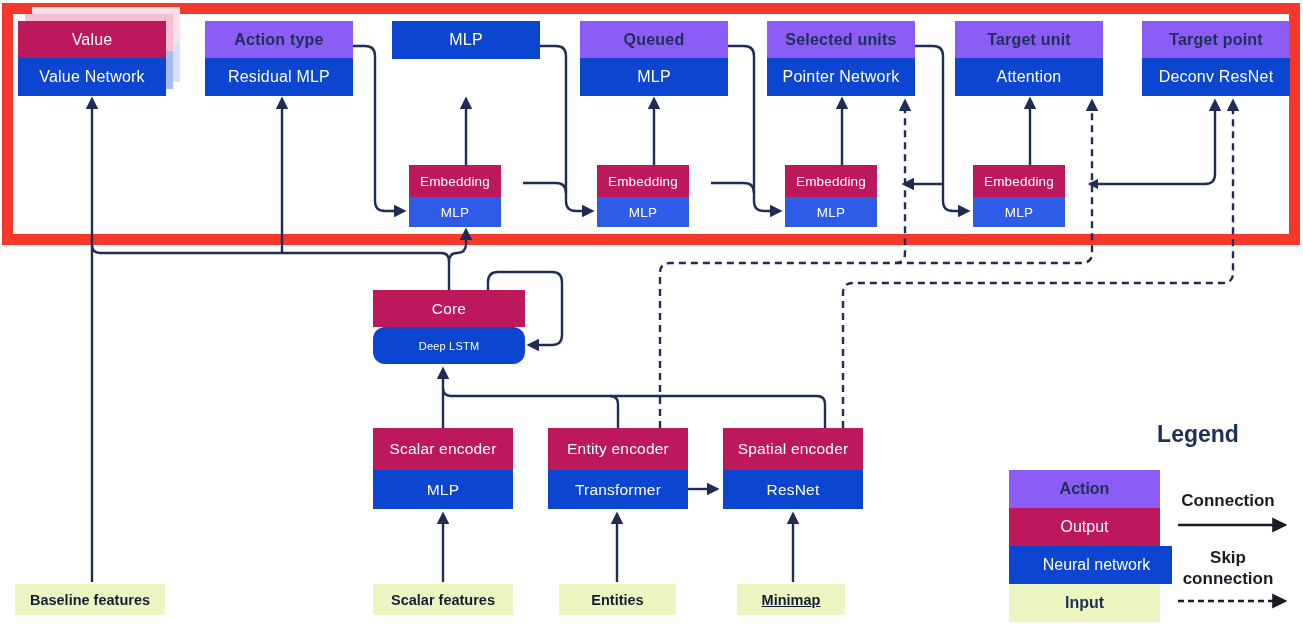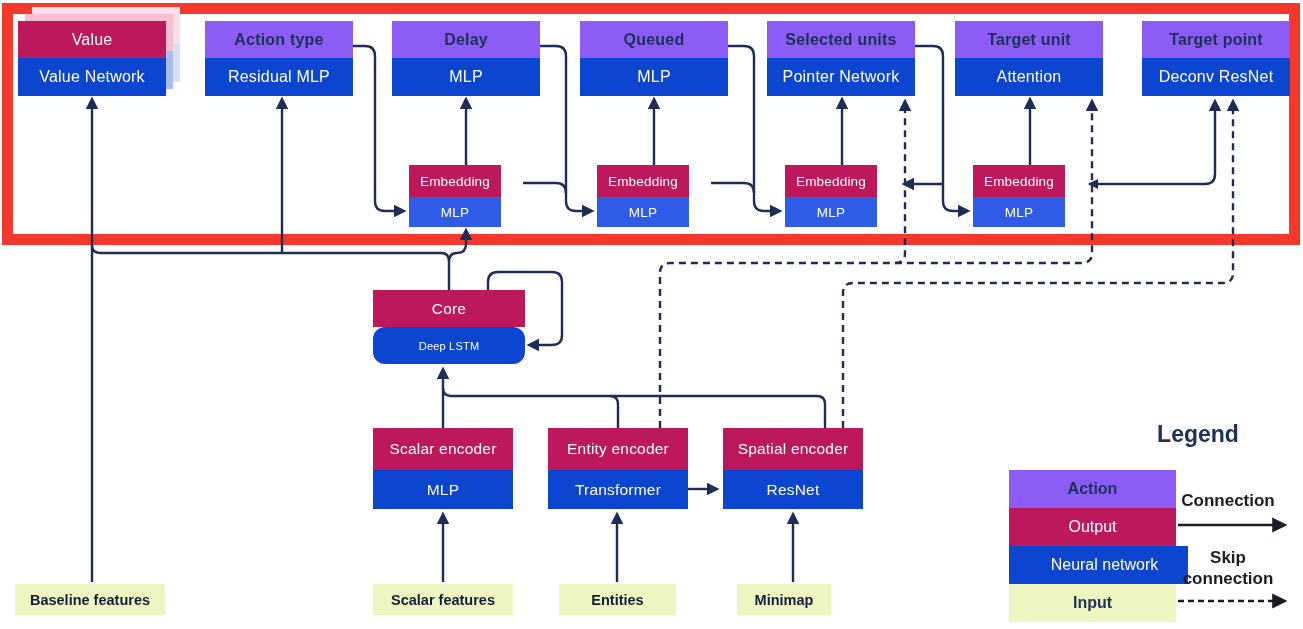--- a/index.html
+++ b/index.html
@@ -38,21 +38,21 @@
   .sh1 .sh-bot{background:#a6bcf2;}
   .sh2 .sh-top{background:#fbdfe9;}
   .sh2 .sh-bot{background:#d6e0fa;}
   
   .inputbox{position:absolute;top:584px;height:31px;background:#edf6c1;color:#141d36;
             display:flex;align-items:center;justify-content:center;
             font-size:14.5px;font-weight:600;z-index:2;}
   
   .legend-title{position:absolute;left:1123px;top:421px;width:150px;text-align:center;
                 font-size:23px;font-weight:600;color:#1d3156;z-index:2;}
-  .legend-row{position:absolute;left:1009px;width:167px;height:38px;display:flex;
+  .legend-row{position:absolute;left:1009px;width:151px;height:38px;display:flex;
               align-items:center;justify-content:center;font-size:16px;font-weight:500;z-index:2;}
   .lg-dark{color:#1d3156;font-weight:600;}
   .lg-light{color:#ffffff;}
   .conn-label{position:absolute;text-align:center;color:#181c24;font-size:17px;
               font-weight:600;z-index:2;line-height:21px;}
 </style>
 </head>
 <body>
 
 <div id="stage">
@@ -70,21 +70,20 @@
 
   <div class="node n-head" style="left:18px;top:21px;">
     <div class="hdr pink">Value</div>
     <div class="bod blue">Value Network</div>
   </div>
   <div class="node n-head" style="left:205px;top:21px;">
     <div class="hdr yellow">Action type</div>
     <div class="bod blue">Residual MLP</div>
   </div>
   <div class="node n-head" style="left:392px;top:21px;">
-    <div class="hdr yellow">Delay</div>
     <div class="bod blue">MLP</div>
   </div>
   <div class="node n-head" style="left:580px;top:21px;">
     <div class="hdr yellow">Queued</div>
     <div class="bod blue">MLP</div>
   </div>
   <div class="node n-head" style="left:767px;top:21px;">
     <div class="hdr yellow">Selected units</div>
     <div class="bod blue">Pointer Network</div>
   </div>
@@ -128,21 +127,21 @@
     <div class="bod blue">Transformer</div>
   </div>
   <div class="node n-enc" style="left:723px;top:428px;">
     <div class="hdr pink">Spatial encoder</div>
     <div class="bod blue">ResNet</div>
   </div>
 
   <div class="inputbox" style="left:15px;width:150px;">Baseline features</div>
   <div class="inputbox" style="left:373px;width:140px;">Scalar features</div>
   <div class="inputbox" style="left:559px;width:117px;">Entities</div>
-  <div class="inputbox" style="left:737px;width:94px;">Minimap</div>
+  <div class="inputbox" style="left:737px;width:108px;text-decoration:underline;">Minimap</div>
 
   <div class="legend-title">Legend</div>
   <div class="legend-row yellow lg-dark" style="top:470px;">Action</div>
   <div class="legend-row pink lg-light" style="top:508px;">Output</div>
   <div class="legend-row blue lg-light" style="top:546px;padding-left:12px;">Neural network</div>
   <div class="legend-row lg-dark" style="top:584px;background:#edf6c1;">Input</div>
   <div class="conn-label" style="left:1168px;top:490px;width:120px;">Connection</div>
   <div class="conn-label" style="left:1168px;top:547px;width:120px;">Skip connection</div>
 
   <svg id="wires" width="1303" height="629" viewBox="0 0 1303 629">

